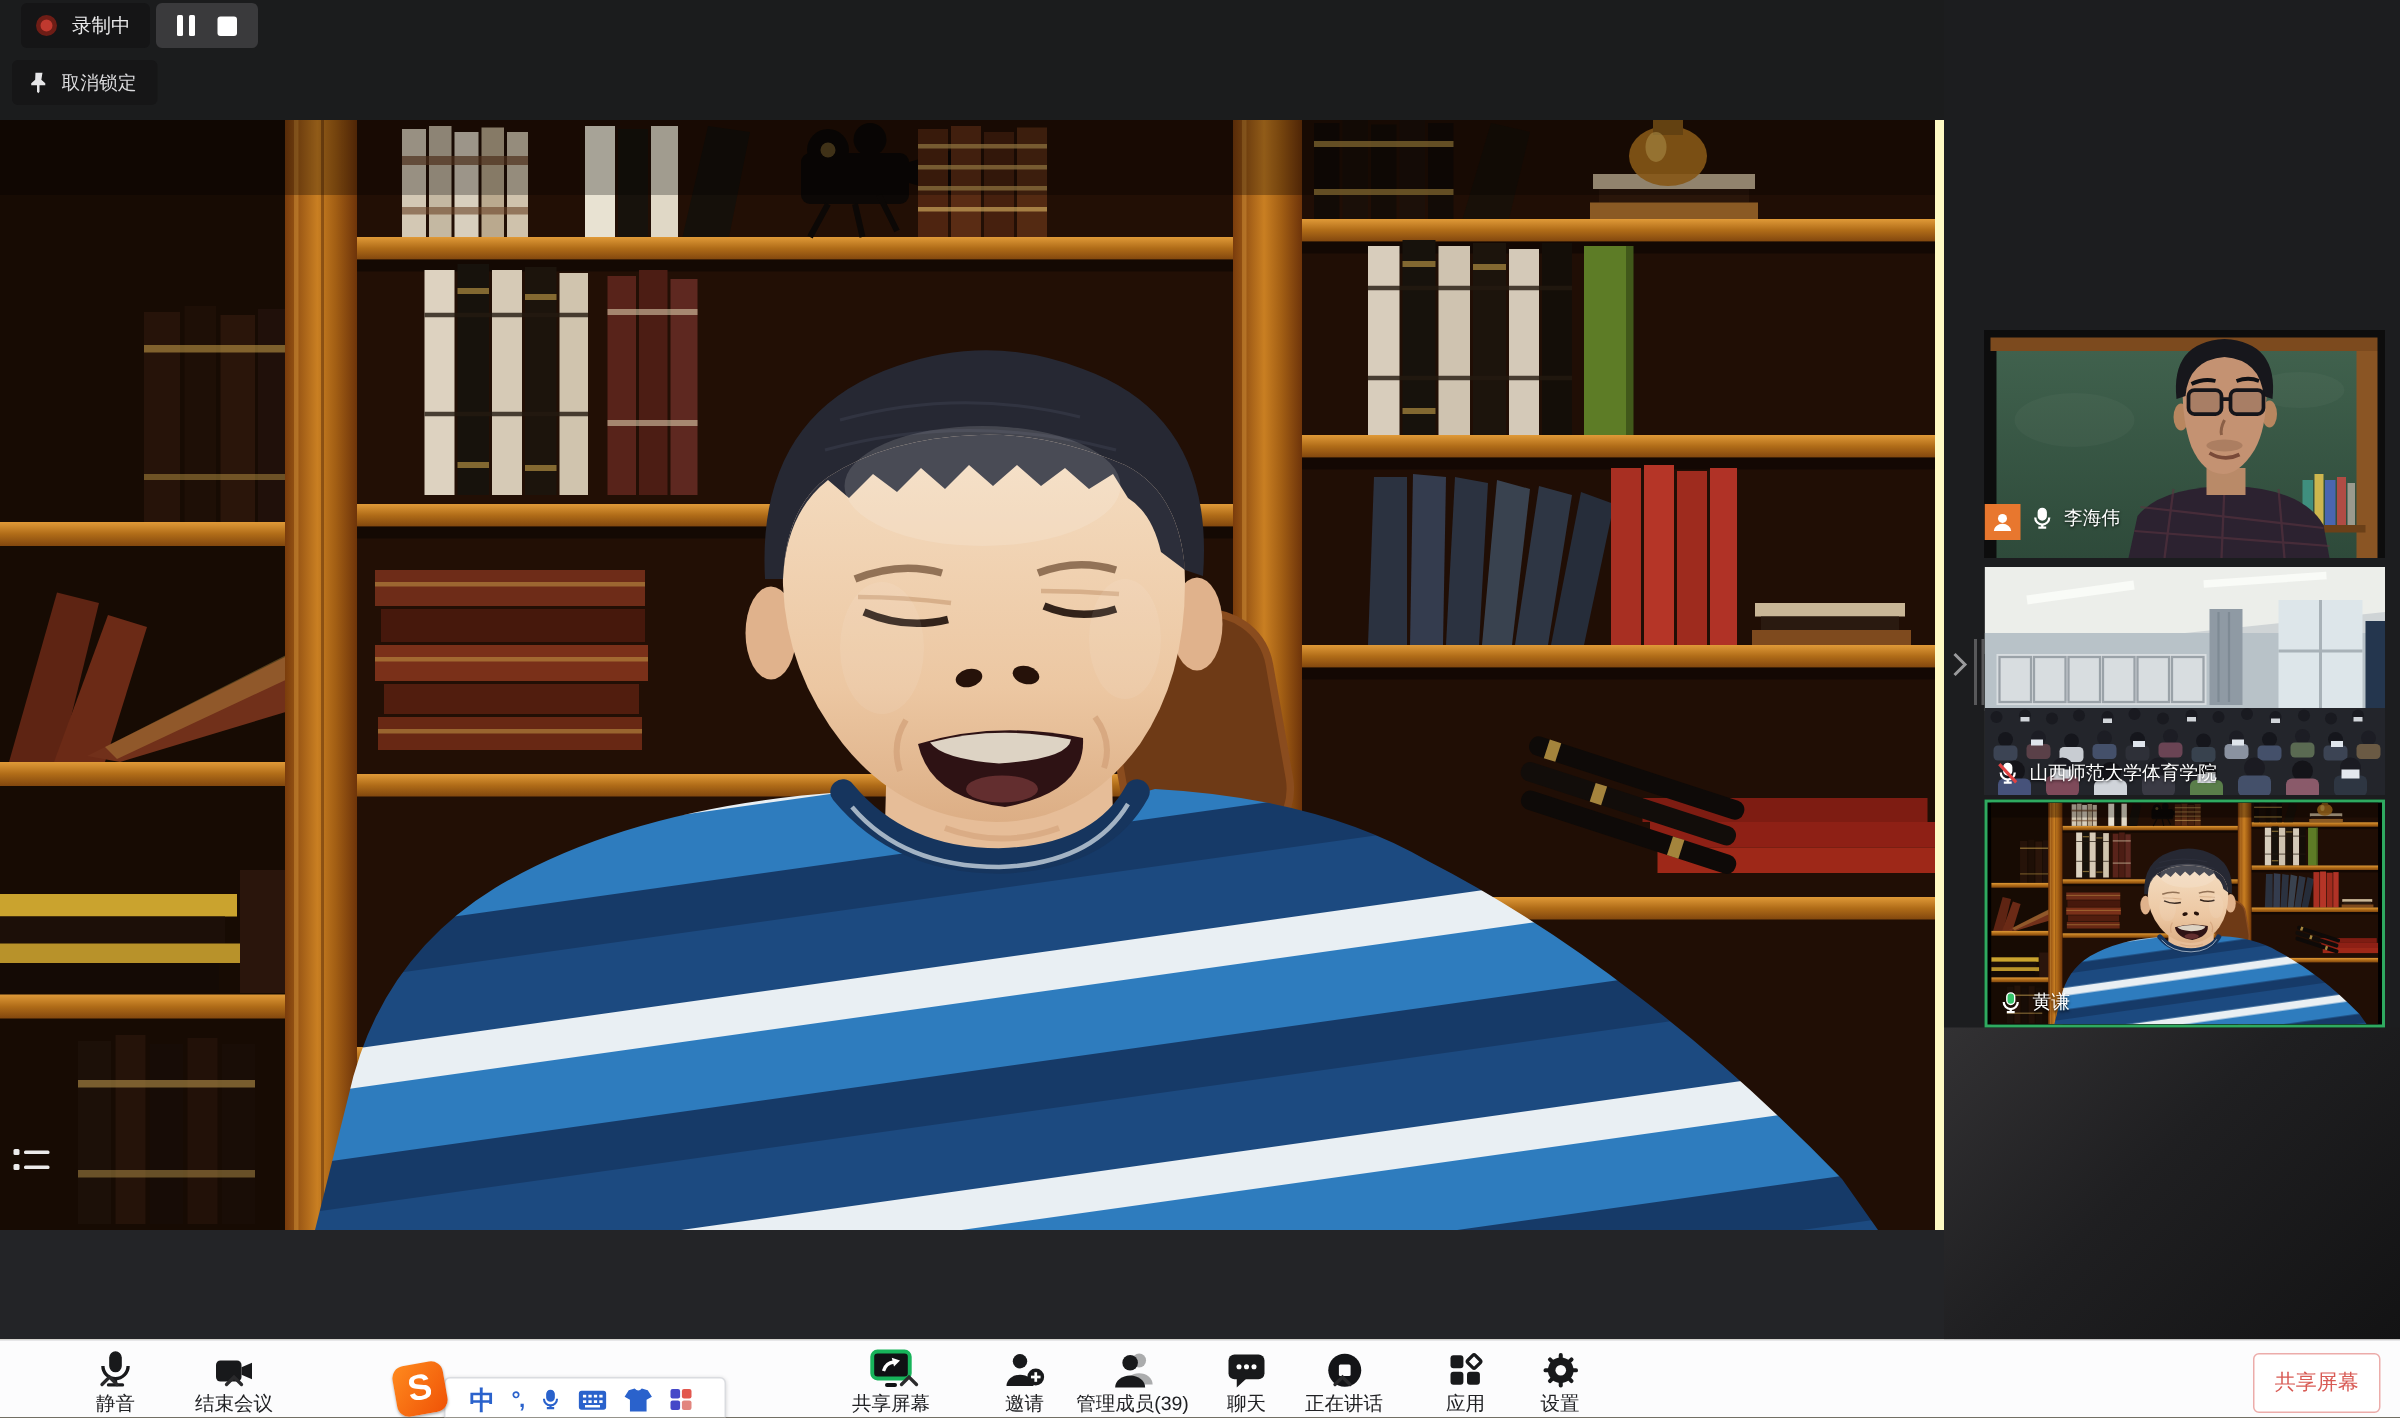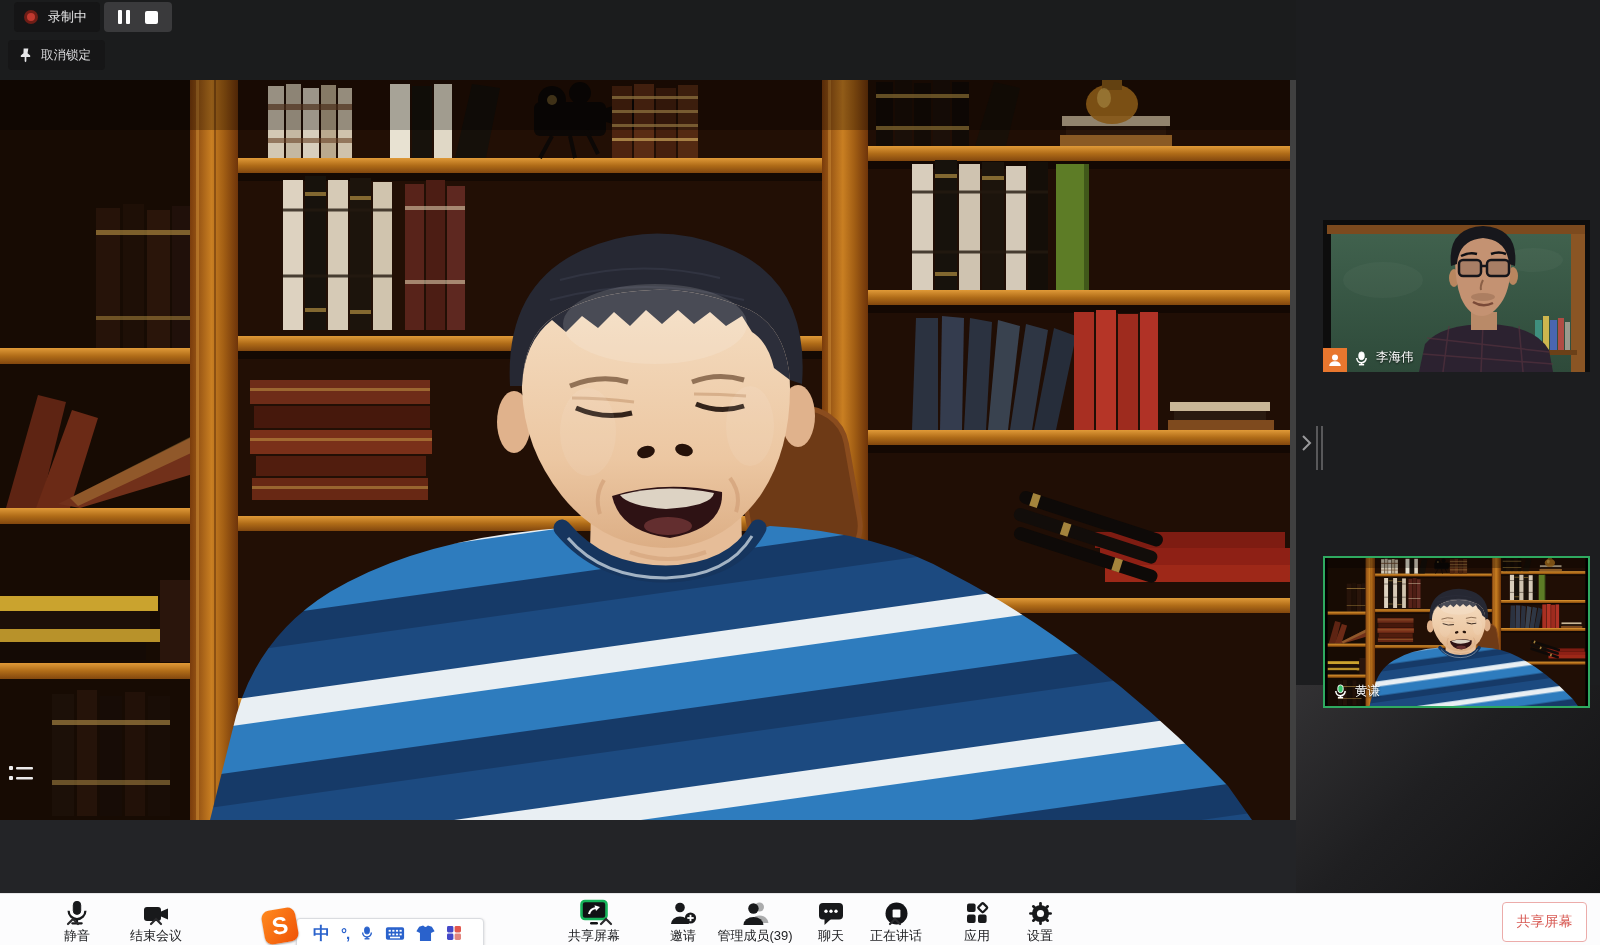--- a/index.html
+++ b/index.html
@@ -1,16 +1,16 @@
 <!DOCTYPE html>
 <html><head>
 <meta charset="utf-8">
 <style>
   html,body{margin:0;padding:0;background:#000;}
-  .stage{position:relative;width:1600px;height:945px;background:#404040;overflow:hidden;
+  .stage{position:relative;width:1600px;height:945px;background:#fef9c3;overflow:hidden;
          font-family:"Liberation Sans","DejaVu Sans",sans-serif;-webkit-font-smoothing:antialiased;}
   .abs{position:absolute;}
   
   .top-strip{left:0;top:0;width:1296px;height:80px;background:#1b1c1d;}
   .bottom-strip{left:0;top:820px;width:1296px;height:73px;background:#232427;}
   .sidebar-bg{left:1296px;top:0;width:304px;height:893px;background:#1c1d1f;}
   .sidebar-lower{left:1296px;top:685px;width:304px;height:208px;
         background:linear-gradient(135deg,#323133 0%,#1f1f21 45%,#131314 100%);}
   
   .main-video{left:0;top:80px;width:1290px;height:740px;background:#190d04;overflow:hidden;}
@@ -30,24 +30,24 @@
   .unpin-label{font-size:12.5px;color:#dcdcde;}
   
   .speaker-banner{left:1338px;top:8px;width:254px;height:37px;background:rgba(38,40,42,.96);
         border-radius:4px;display:flex;align-items:center;}
   .sb-div{width:1px;height:18px;background:#4a4e52;margin:0 10px;}
   .sb-label{font-size:13px;color:#e8eaec;white-space:nowrap;}
   .wm{position:absolute;width:19px;height:19px;background:#35383b;border-radius:4px;
         transform:rotate(45deg);opacity:.85;}
   
   .tile{left:1323px;width:267px;height:152px;background:#000;overflow:hidden;box-sizing:border-box;}
-  .tile.active{border:2px solid #2faa60;margin-top:23px;}
+  .tile.active{border:2px solid #2faa60;}
   .namebar{position:absolute;left:0;bottom:0;display:flex;align-items:center;gap:7px;
         padding:0 8px 6px 8px;}
-  .namebar.flush{padding-left:0;padding-bottom:0;align-items:flex-end;}
+  .namebar.flush{padding-left:0;padding-bottom:12px;}
   .namebar.flush .nm-txt,.namebar.flush .nm-mic{margin-bottom:6px;}
   .nm-txt{font-size:12.5px;color:#fff;text-shadow:0 1px 2px rgba(0,0,0,.9);white-space:nowrap;}
   .host-badge{width:24px;height:24px;background:#e8772e;display:flex;align-items:center;
         justify-content:center;}
   .collapse-arrow{left:1299px;top:432px;width:14px;height:22px;}
   .drag-handle{left:1316px;top:426px;display:flex;gap:3px;}
   .drag-handle i{display:block;width:2px;height:44px;background:#58585a;}
   
   .toolbar{left:0;top:893px;width:1600px;height:52px;background:#fcfcfd;border-top:1px solid #e6e6e8;}
   .tb-item{position:absolute;top:5px;display:flex;flex-direction:column;align-items:center;
@@ -556,20 +556,32 @@
             <path d="M1.2,13 a5.8,4.8 0 0 1 11.6,0 Z"></path>
           </svg>
       </span>
       <svg class="nm-mic" width="15" height="15" viewBox="0 0 16 16" fill="#fff" stroke="#fff">
           <use href="#mic-shape"></use>
         </svg>
       <span class="nm-txt">李海伟</span>
     </div>
   </div>
 
+  <div class="abs tile" style="top:378px">
+    <svg width="267" height="152" viewBox="0 0 267 152">
+        <use href="#tile-classroom"></use>
+      </svg>
+    <div class="namebar">
+      <svg width="15" height="15" viewBox="0 0 16 16" fill="#fff" stroke="#fff">
+        <use href="#mic-shape"></use>
+          <line x1="2" y1="1.5" x2="14" y2="14.5" stroke="#e04343" stroke-width="2.2"></line>
+      </svg>
+      <span class="nm-txt">山西师范大学体育学院</span>
+    </div>
+  </div>
 
   <div class="abs tile active" style="top:533px">
     <svg width="263" height="148" viewBox="0 0 1290 740">
         <use href="#libscene"></use>
       </svg>
     <div class="namebar">
       <svg width="15" height="15" viewBox="0 0 16 16" fill="#35c46a" stroke="#fff">
           <use href="#mic-shape"></use>
         </svg>
       <span class="nm-txt">黄谦</span>

